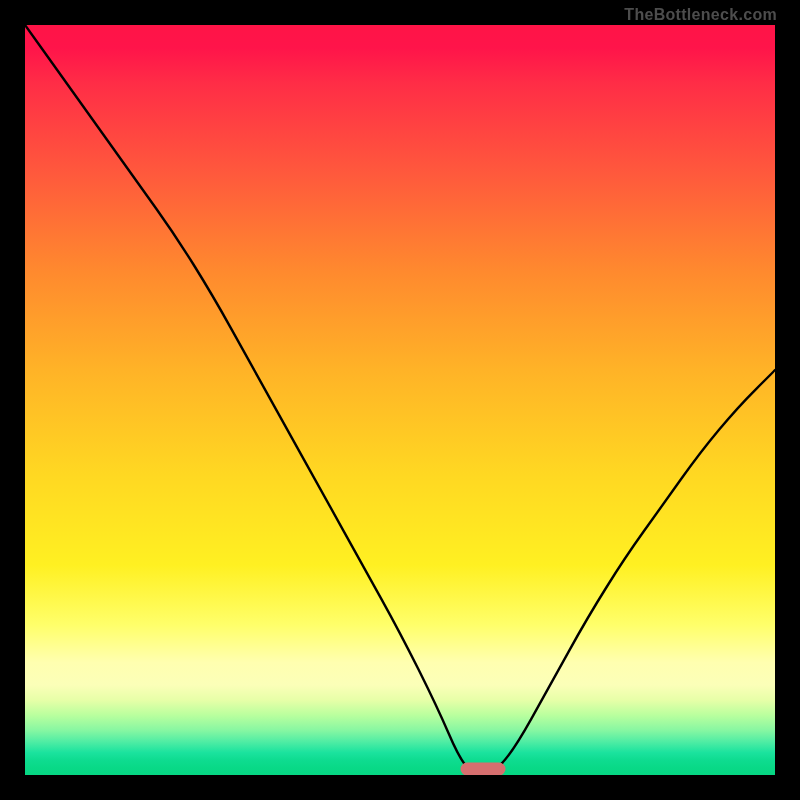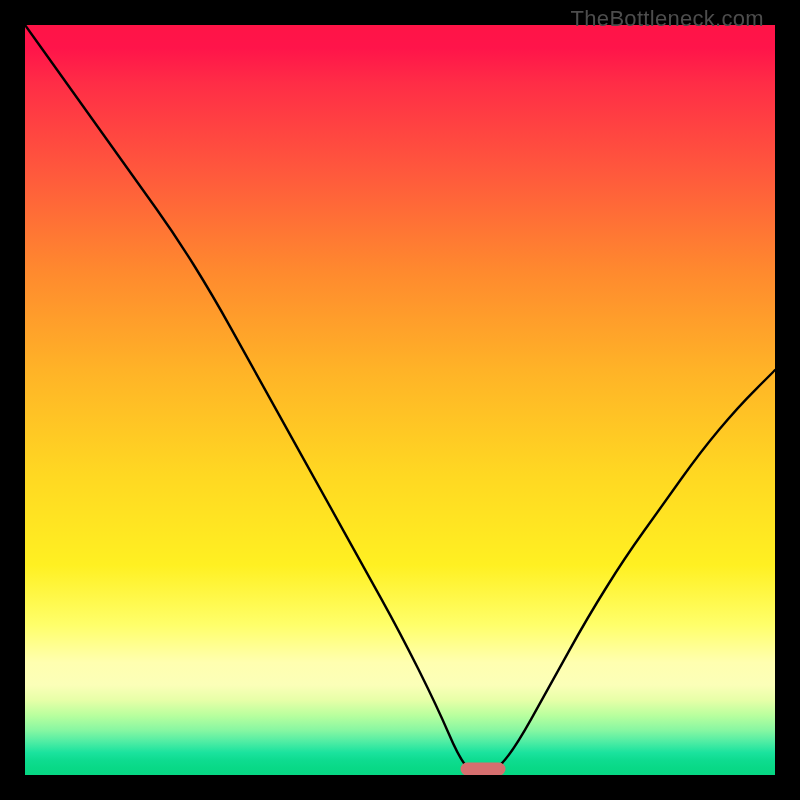--- a/index.html
+++ b/index.html
@@ -13,24 +13,24 @@
   }
   .frame {
     position: relative;
     width: 800px;
     height: 800px;
     background: #000000;
   }
   .watermark {
     position: absolute;
     top: 6px;
-    right: 36px;
+    right: 23px;
     color: #4d4d4d;
-    font-size: 22px;
-    font-weight: 400;
+    font-size: 16px;
+    font-weight: 700;
     letter-spacing: 0.3px;
     z-index: 20;
   }
   .plot-area {
     position: absolute;
     left: 25px;
     top: 25px;
     width: 750px;
     height: 750px;
     overflow: hidden;

